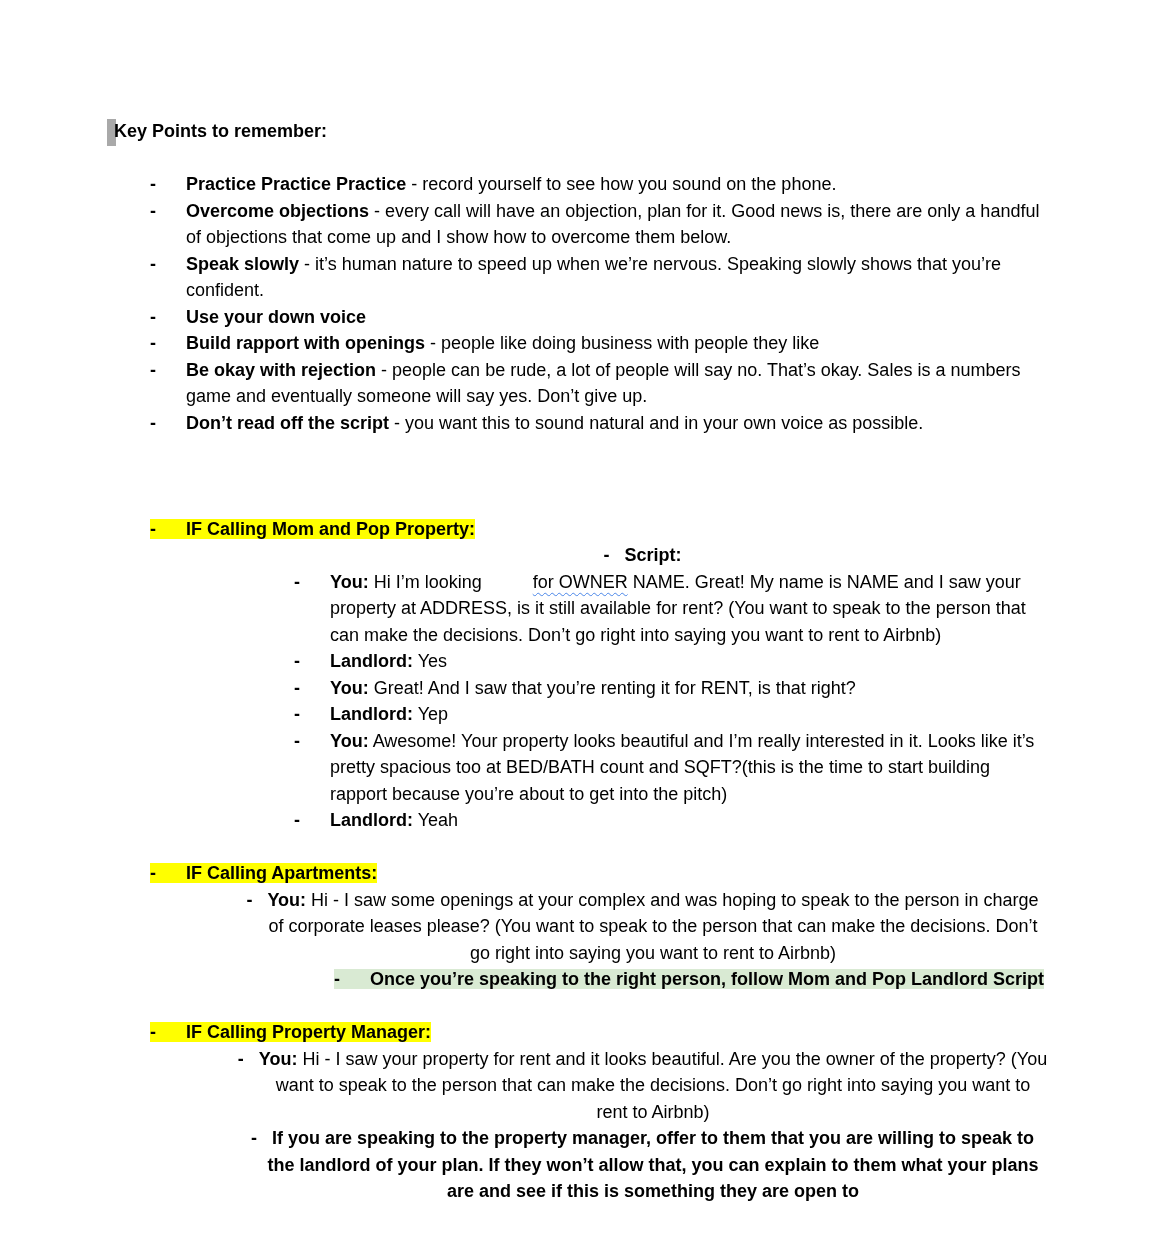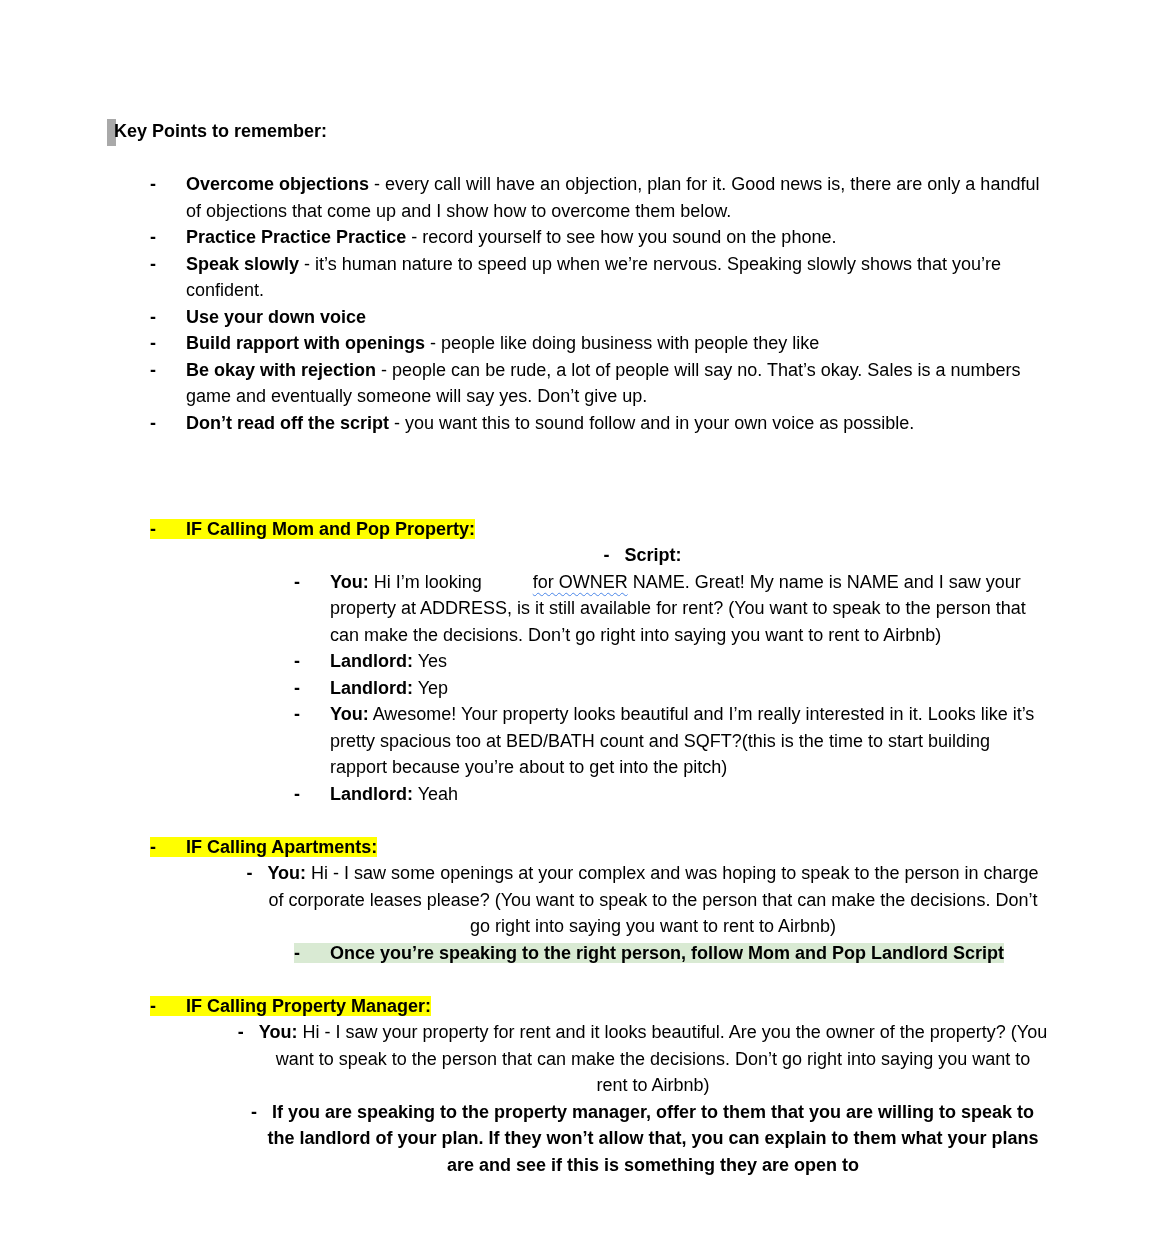--- a/index.html
+++ b/index.html
@@ -35,57 +35,58 @@
   .l2 { padding-left: 144px; text-align: center; }
   .l3 { padding-left: 216px; }
   .marker {
     display: inline-block;
     width: 36px;
     text-indent: 0;
     font-weight: 700;
   }
   .b { font-weight: 700; }
   .hl-y { background: #ffff00; }
-  .hl-g { background: #d9ead3; }
+  .hl-g { background: #d9ead3; margin-left: 40px; }
   .wavy {
     text-decoration: underline;
     text-decoration-style: wavy;
     text-decoration-color: #4a86e8;
     text-decoration-thickness: 1px;
     text-underline-offset: 4px;
     margin-left: 46px;
   }
 </style>
 </head>
 <body>
 
 <div class="caret"></div>
 
 <div class="doc">
 
   <div><span class="b">Key Points to remember:</span></div>
 
   <div class="sp1"></div>
 
+  <div class="li l1"><span class="marker">-</span><span class="b">Practice Practice Practice</span><span> - record yourself to see how you sound on the phone.</span></div>
   <div class="li l1"><span class="marker">-</span><span class="b">Overcome objections</span><span> - every call will have an objection, plan for it. Good news is, there are only a handful of objections that come up and I show how to overcome them below.</span></div>
-  <div class="li l1"><span class="marker">-</span><span class="b">Practice Practice Practice</span><span> - record yourself to see how you sound on the phone.</span></div>
   <div class="li l1"><span class="marker">-</span><span class="b">Speak slowly</span><span> - it’s human nature to speed up when we’re nervous. Speaking slowly shows that you’re confident.</span></div>
   <div class="li l1"><span class="marker">-</span><span class="b">Use your down voice</span><span></span></div>
   <div class="li l1"><span class="marker">-</span><span class="b">Build rapport with openings</span><span> - people like doing business with people they like</span></div>
   <div class="li l1"><span class="marker">-</span><span class="b">Be okay with rejection</span><span> - people can be rude, a lot of people will say no. That’s okay. Sales is a numbers game and eventually someone will say yes. Don’t give up.</span></div>
-  <div class="li l1"><span class="marker">-</span><span class="b">Don’t read off the script</span><span> - you want this to sound follow and in your own voice as possible.</span></div>
+  <div class="li l1"><span class="marker">-</span><span class="b">Don’t read off the script</span><span> - you want this to sound natural and in your own voice as possible.</span></div>
 
   <div class="sp3"></div>
 
   <div class="li l1"><span class="hl-y"><span class="marker">-</span><span class="b">IF Calling Mom and Pop Property:</span></span></div>
 
   <div class="li l2"><span class="marker">-</span><span class="b">Script:</span></div>
 
   <div class="li l3"><span class="marker">-</span><span class="b">You:</span><span> Hi I’m looking </span><span class="wavy">for OWNER</span><span> NAME. Great! My name is NAME and I saw your property at ADDRESS, is it still available for rent? (You want to speak to the person that can make the decisions. Don’t go right into saying you want to rent to Airbnb)</span></div>
   <div class="li l3"><span class="marker">-</span><span class="b">Landlord:</span><span> Yes</span></div>
+  <div class="li l3"><span class="marker">-</span><span class="b">You:</span><span> Great! And I saw that you’re renting it for RENT, is that right?</span></div>
   <div class="li l3"><span class="marker">-</span><span class="b">Landlord:</span><span> Yep</span></div>
   <div class="li l3"><span class="marker">-</span><span class="b">You:</span><span> Awesome! Your property looks beautiful and I’m really interested in it. Looks like it’s pretty spacious too at BED/BATH count and SQFT?(this is the time to start building rapport because you’re about to get into the pitch)</span></div>
   <div class="li l3"><span class="marker">-</span><span class="b">Landlord:</span><span> Yeah</span></div>
 
   <div class="sp1"></div>
 
   <div class="li l1"><span class="hl-y"><span class="marker">-</span><span class="b">IF Calling Apartments:</span></span></div>
 
   <div class="li l2"><span class="marker">-</span><span class="b">You:</span><span> Hi - I saw some openings at your complex and was hoping to speak to the person in charge of corporate leases please? (You want to speak to the person that can make the decisions. Don’t go right into saying you want to rent to Airbnb)</span></div>
 

